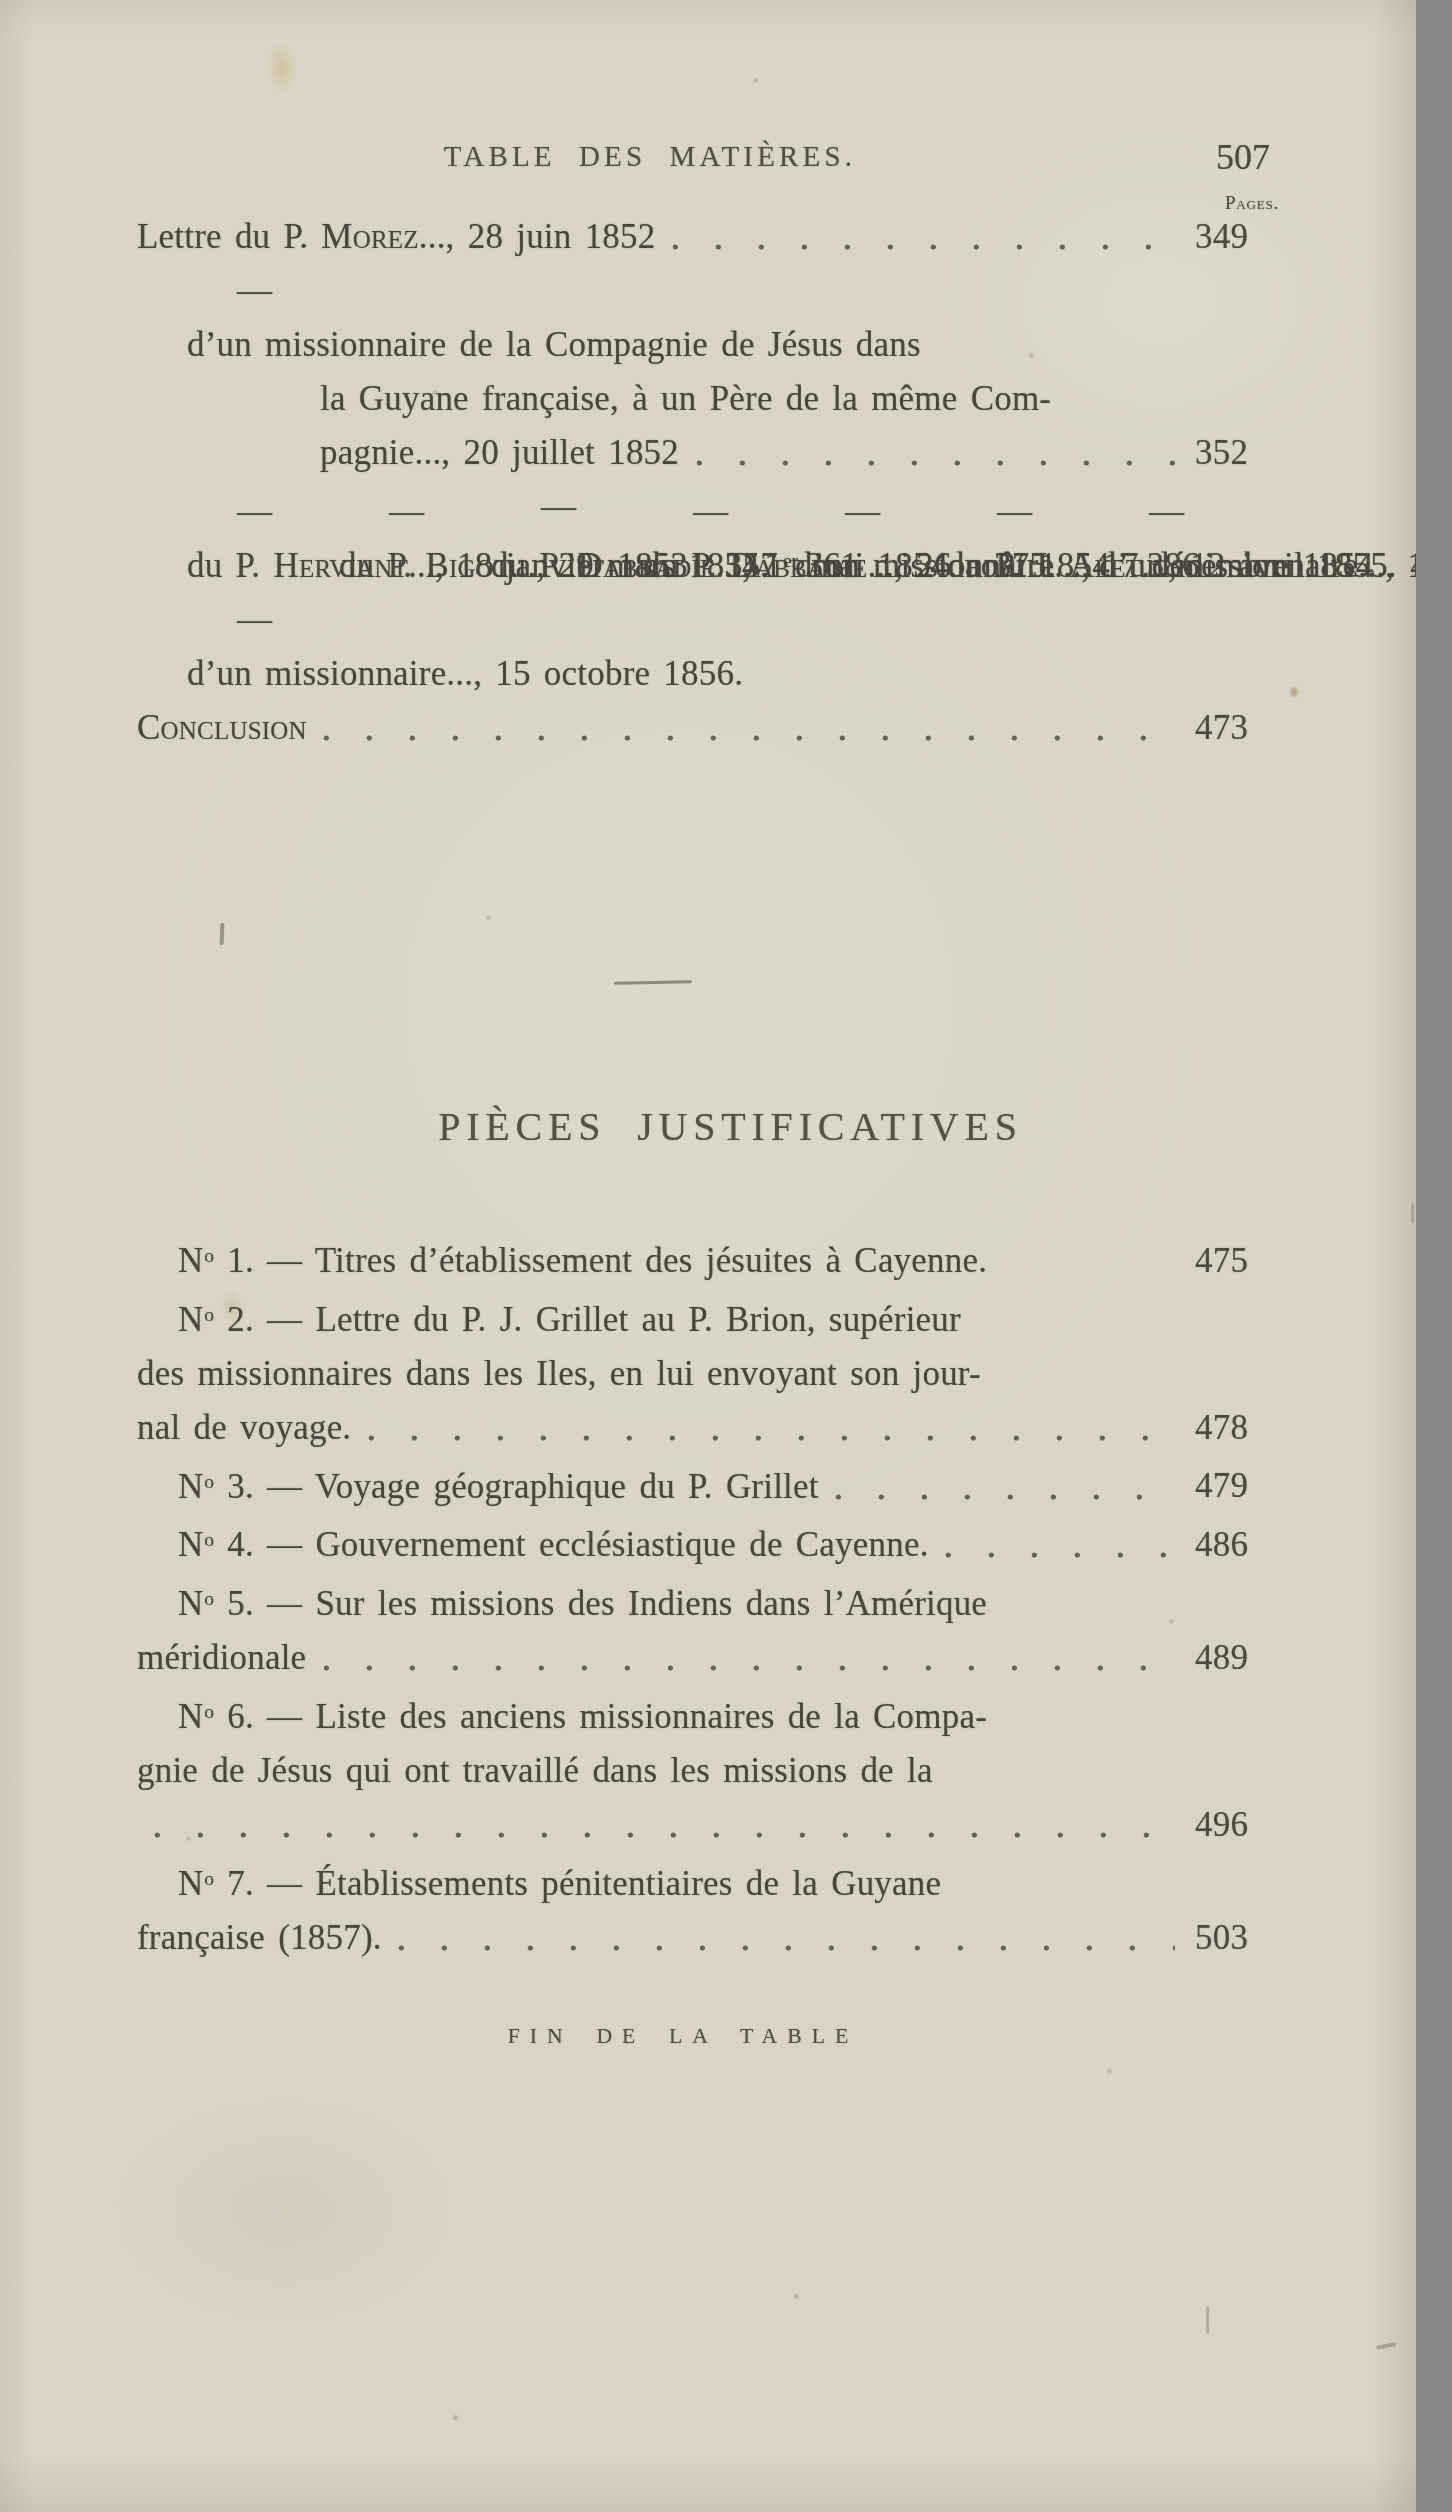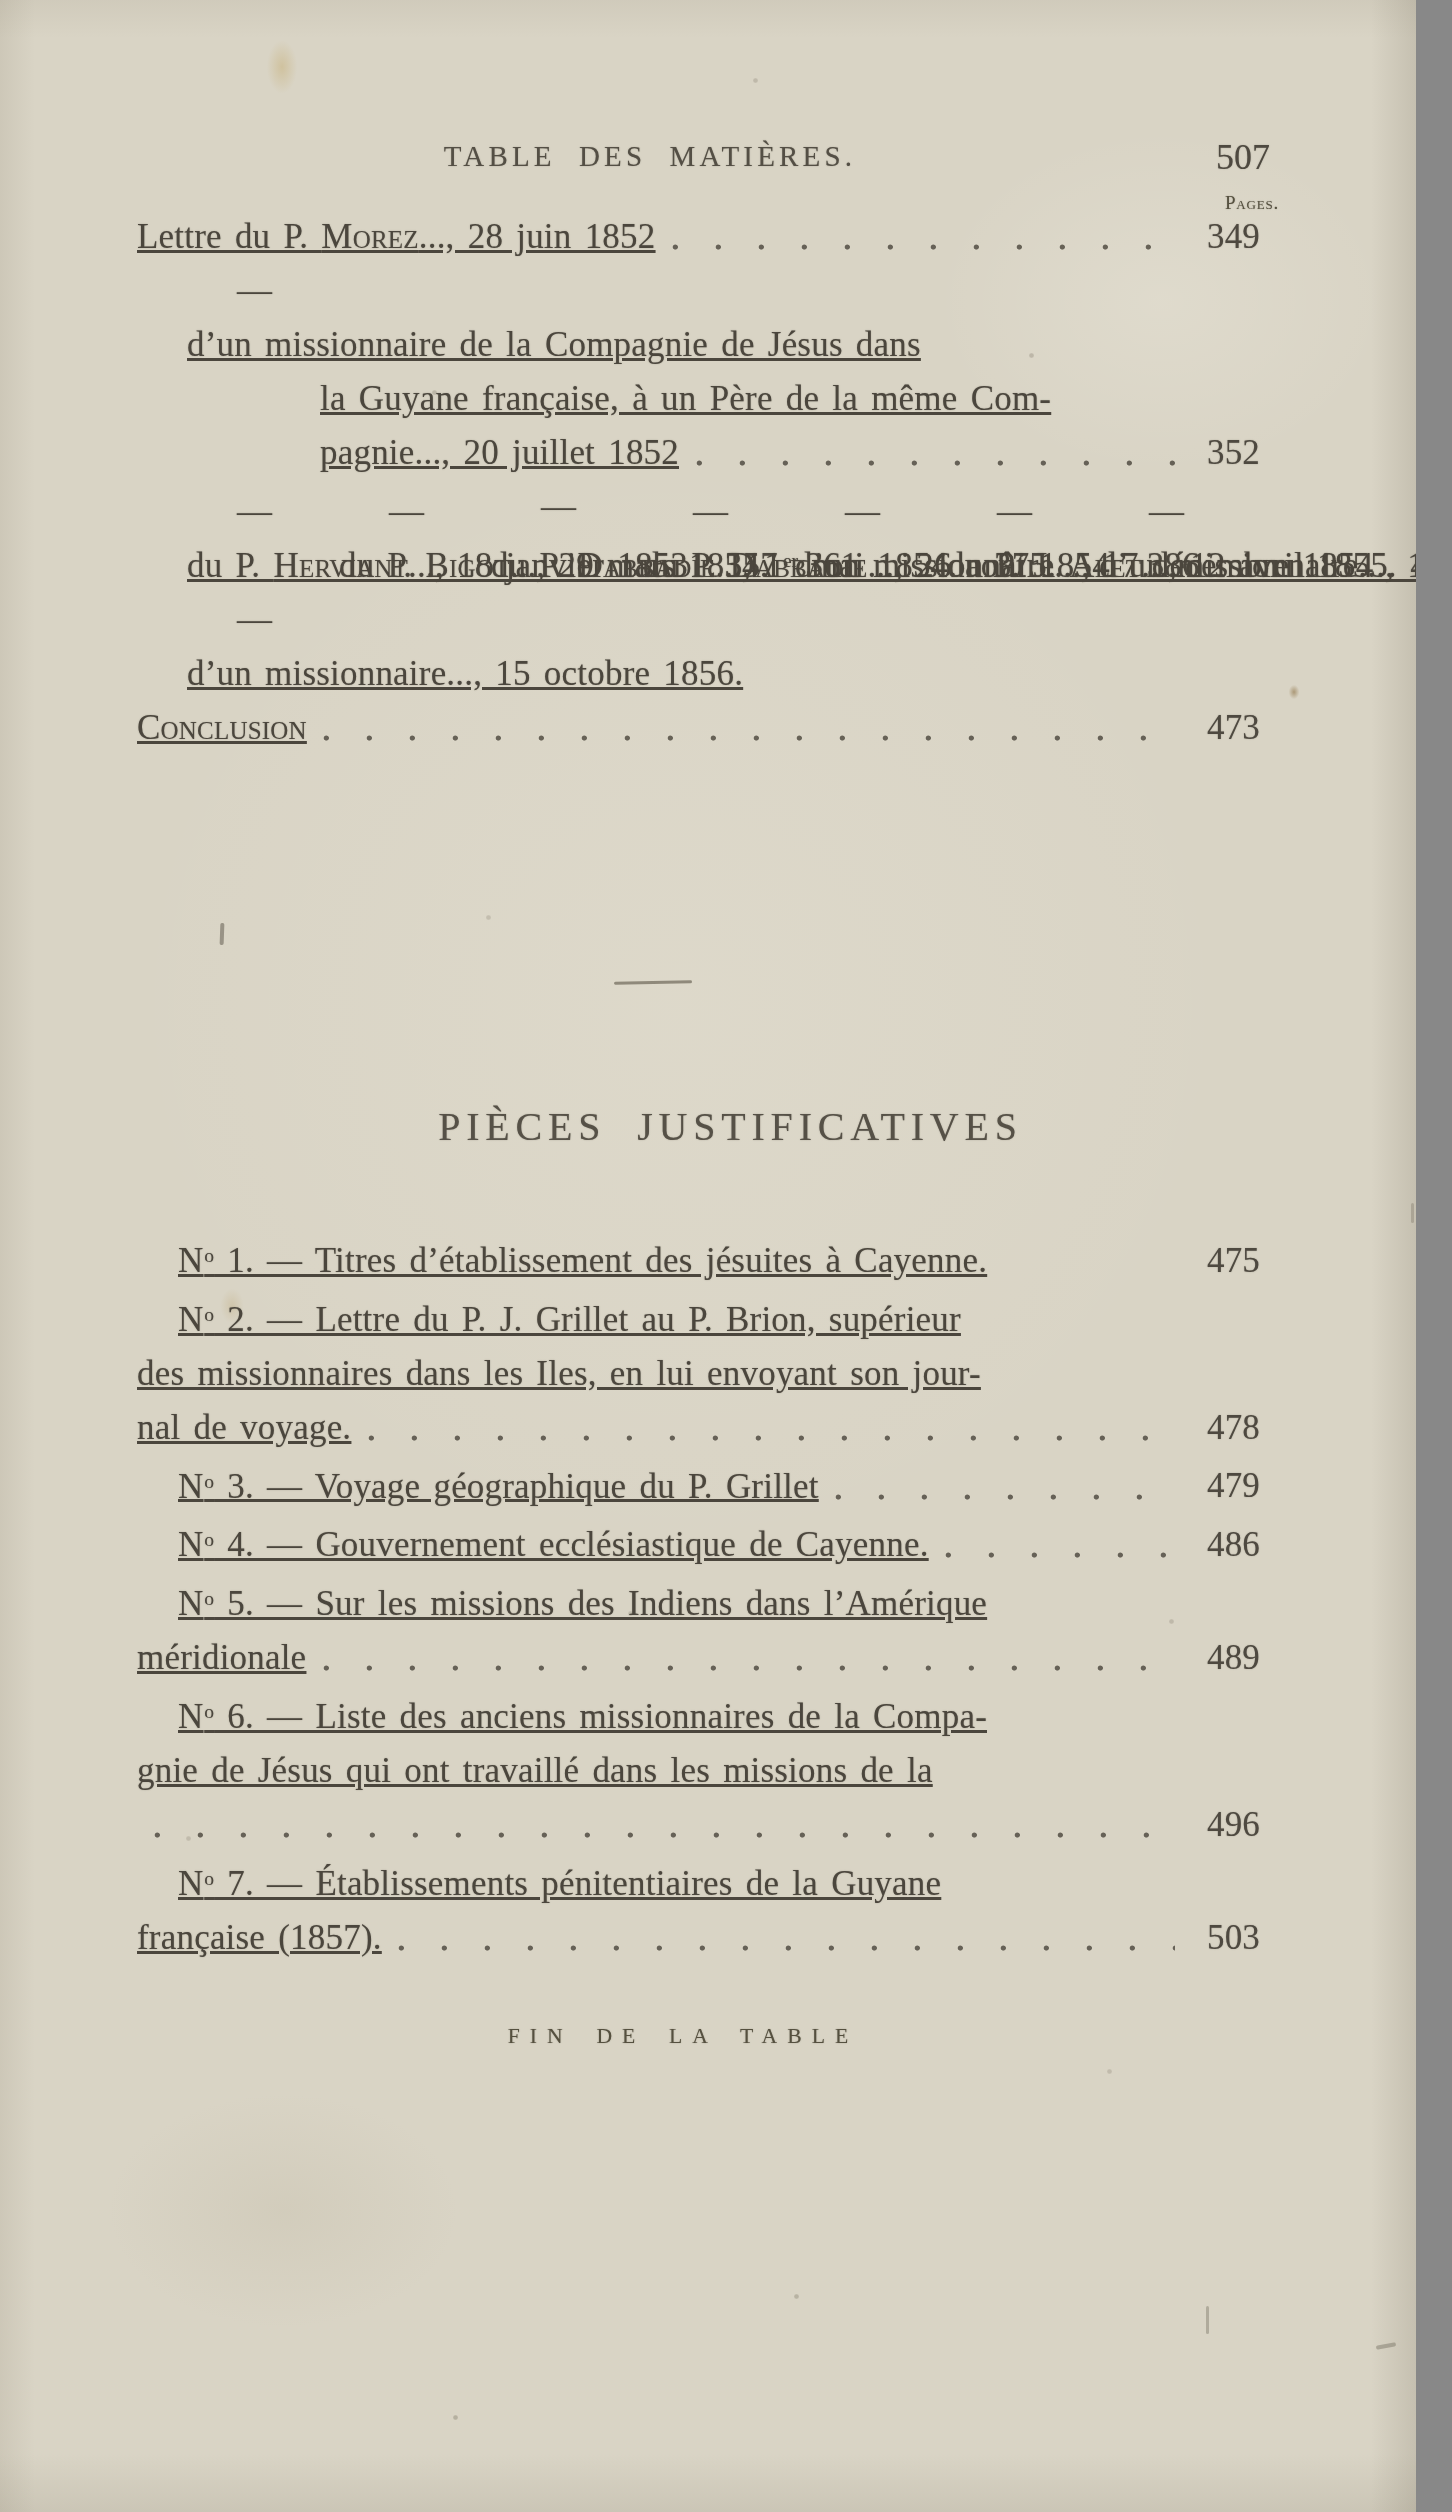--- a/index.html
+++ b/index.html
@@ -40,34 +40,34 @@
   }
 
   .toc{
     position:absolute; left:137px; width:1135px;
     font-size:35px; line-height:54px; letter-spacing:0.2px; word-spacing:4.2px;
   }
   .toc-1{ top:210px; }
   .toc-2{ top:1229px; }
 
   .row{ display:flex; align-items:baseline; }
-  .row .txt{ white-space:pre;text-decoration:underline; }
+  .row .txt{ white-space:pre; }
   .row.cont{ padding-left:183px; }
   .row.indent{ padding-left:41px; }
   .dash{ flex:0 0 auto; display:inline-block; width:102px; margin-left:50px; }
   .sc{ font-variant:small-caps; }
   .sup{ font-size:.56em; vertical-align:.5em; margin-left:0.8px; letter-spacing:0; }
   .leader{
     flex:1 1 auto; min-width:28px; height:8.3px;
     align-self:flex-end; margin:0 20px 12.5px 16.7px;
     background-image:radial-gradient(circle at 3.3px 4.2px, rgba(77,72,62,.82) 2.2px, rgba(77,72,62,0) 3px);
     background-size:43px 8.3px; background-repeat:repeat-x;
   }
   .spacer{ flex:1 1 auto; }
-  .pg{ flex:0 0 auto; min-width:77px; text-align:center; color:#4e4940; }
+  .pg{ flex:0 0 auto; min-width:77px; text-align:left; color:#4e4940; }
 
   .separator{
     position:absolute; top:981px; left:614px; width:78px; height:2.5px;
     background:rgba(92,85,70,.6); transform:rotate(-1deg); border-radius:1.7px;
   }
   .section-heading{
     position:absolute; top:1103px; left:4px; width:1453px;
     text-align:center; font-size:40px; letter-spacing:5.8px; word-spacing:15px;
     color:#565147;
   }

